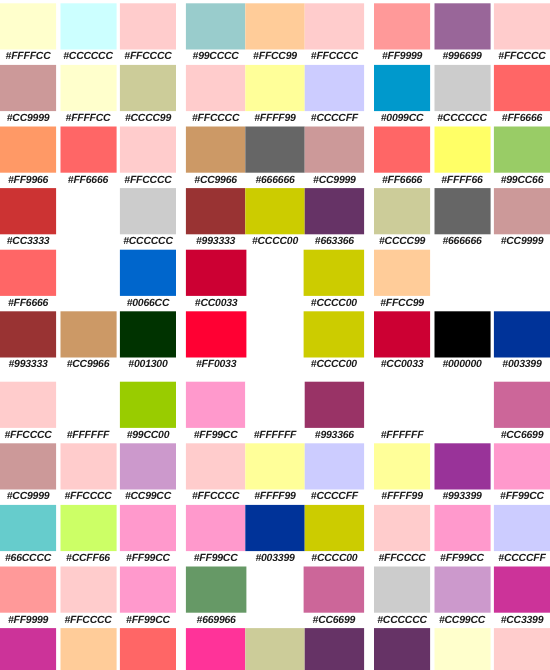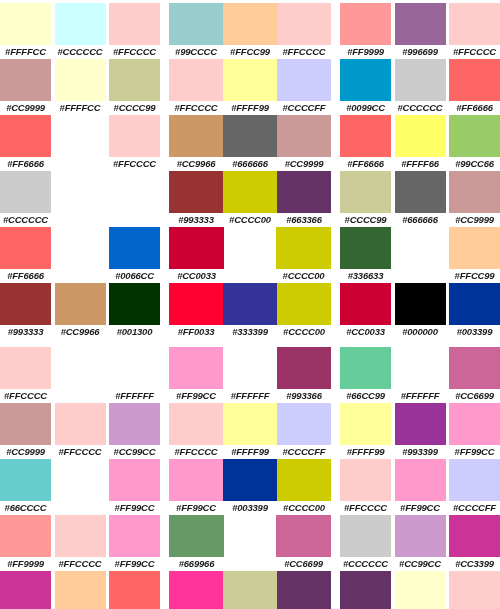--- a/index.html
+++ b/index.html
@@ -103,29 +103,37 @@
             <div class="swatch-chip" style="background-color: rgb(255, 255, 204);"></div>
             <div class="swatch-label">#FFFFCC</div>
           </div>
           <div class="swatch-cell">
             <div class="swatch-chip" style="background-color: rgb(204, 204, 153);"></div>
             <div class="swatch-label">#CCCC99</div>
           </div>
         </div>
         <div class="swatch-row">
           <div class="swatch-cell">
+            <div class="swatch-chip" style="background-color: rgb(255, 153, 102);"></div>
+            <div class="swatch-label">#FF9966</div>
+          </div>
+          <div class="swatch-cell">
             <div class="swatch-chip" style="background-color: rgb(255, 102, 102);"></div>
             <div class="swatch-label">#FF6666</div>
           </div>
           <div class="swatch-cell">
             <div class="swatch-chip" style="background-color: rgb(255, 204, 204);"></div>
             <div class="swatch-label">#FFCCCC</div>
           </div>
         </div>
         <div class="swatch-row">
+          <div class="swatch-cell">
+            <div class="swatch-chip" style="background-color: rgb(204, 51, 51);"></div>
+            <div class="swatch-label">#CC3333</div>
+          </div>
           <div class="swatch-cell">
             <div class="swatch-chip" style="background-color: rgb(204, 204, 204);"></div>
             <div class="swatch-label">#CCCCCC</div>
           </div>
         </div>
         <div class="swatch-row">
           <div class="swatch-cell">
             <div class="swatch-chip" style="background-color: rgb(255, 102, 102);"></div>
             <div class="swatch-label">#FF6666</div>
           </div>
@@ -153,39 +161,47 @@
       <div class="palette-block">
         <div class="swatch-row">
           <div class="swatch-cell">
             <div class="swatch-chip" style="background-color: rgb(255, 204, 204);"></div>
             <div class="swatch-label">#FFCCCC</div>
           </div>
           <div class="swatch-cell">
             <div class="swatch-chip" style="background-color: rgb(255, 255, 255);"></div>
             <div class="swatch-label">#FFFFFF</div>
           </div>
+          <div class="swatch-cell">
+            <div class="swatch-chip" style="background-color: rgb(153, 204, 0);"></div>
+            <div class="swatch-label">#99CC00</div>
+          </div>
         </div>
         <div class="swatch-row">
           <div class="swatch-cell">
             <div class="swatch-chip" style="background-color: rgb(204, 153, 153);"></div>
             <div class="swatch-label">#CC9999</div>
           </div>
           <div class="swatch-cell">
             <div class="swatch-chip" style="background-color: rgb(255, 204, 204);"></div>
             <div class="swatch-label">#FFCCCC</div>
           </div>
           <div class="swatch-cell">
             <div class="swatch-chip" style="background-color: rgb(204, 153, 204);"></div>
             <div class="swatch-label">#CC99CC</div>
           </div>
         </div>
         <div class="swatch-row">
           <div class="swatch-cell">
             <div class="swatch-chip" style="background-color: rgb(102, 204, 204);"></div>
             <div class="swatch-label">#66CCCC</div>
+          </div>
+          <div class="swatch-cell">
+            <div class="swatch-chip" style="background-color: rgb(204, 255, 102);"></div>
+            <div class="swatch-label">#CCFF66</div>
           </div>
           <div class="swatch-cell">
             <div class="swatch-chip" style="background-color: rgb(255, 153, 204);"></div>
             <div class="swatch-label">#FF99CC</div>
           </div>
         </div>
         <div class="swatch-row">
           <div class="swatch-cell">
             <div class="swatch-chip" style="background-color: rgb(255, 153, 153);"></div>
             <div class="swatch-label">#FF9999</div>
@@ -279,24 +295,20 @@
             <div class="swatch-chip" style="background-color: rgb(204, 204, 0);"></div>
             <div class="swatch-label">#CCCC00</div>
           </div>
         </div>
         <div class="swatch-row">
           <div class="swatch-cell">
             <div class="swatch-chip" style="background-color: rgb(255, 0, 51);"></div>
             <div class="swatch-label">#FF0033</div>
           </div>
           <div class="swatch-cell">
-            <div class="swatch-chip" style="background-color: rgb(51, 51, 153);"></div>
-            <div class="swatch-label">#333399</div>
-          </div>
-          <div class="swatch-cell">
             <div class="swatch-chip" style="background-color: rgb(204, 204, 0);"></div>
             <div class="swatch-label">#CCCC00</div>
           </div>
         </div>
       </div>
       <div class="block-gap"></div>
       <div class="palette-block">
         <div class="swatch-row">
           <div class="swatch-cell">
             <div class="swatch-chip" style="background-color: rgb(255, 153, 204);"></div>
@@ -415,24 +427,20 @@
             <div class="swatch-chip" style="background-color: rgb(102, 102, 102);"></div>
             <div class="swatch-label">#666666</div>
           </div>
           <div class="swatch-cell">
             <div class="swatch-chip" style="background-color: rgb(204, 153, 153);"></div>
             <div class="swatch-label">#CC9999</div>
           </div>
         </div>
         <div class="swatch-row">
           <div class="swatch-cell">
-            <div class="swatch-chip" style="background-color: rgb(51, 102, 51);"></div>
-            <div class="swatch-label">#336633</div>
-          </div>
-          <div class="swatch-cell">
             <div class="swatch-chip" style="background-color: rgb(255, 204, 153);"></div>
             <div class="swatch-label">#FFCC99</div>
           </div>
         </div>
         <div class="swatch-row">
           <div class="swatch-cell">
             <div class="swatch-chip" style="background-color: rgb(204, 0, 51);"></div>
             <div class="swatch-label">#CC0033</div>
           </div>
           <div class="swatch-cell">
@@ -441,24 +449,20 @@
           </div>
           <div class="swatch-cell">
             <div class="swatch-chip" style="background-color: rgb(0, 51, 153);"></div>
             <div class="swatch-label">#003399</div>
           </div>
         </div>
       </div>
       <div class="block-gap"></div>
       <div class="palette-block">
         <div class="swatch-row">
-          <div class="swatch-cell">
-            <div class="swatch-chip" style="background-color: rgb(102, 204, 153);"></div>
-            <div class="swatch-label">#66CC99</div>
-          </div>
           <div class="swatch-cell">
             <div class="swatch-chip" style="background-color: rgb(255, 255, 255);"></div>
             <div class="swatch-label">#FFFFFF</div>
           </div>
           <div class="swatch-cell">
             <div class="swatch-chip" style="background-color: rgb(204, 102, 153);"></div>
             <div class="swatch-label">#CC6699</div>
           </div>
         </div>
         <div class="swatch-row">

